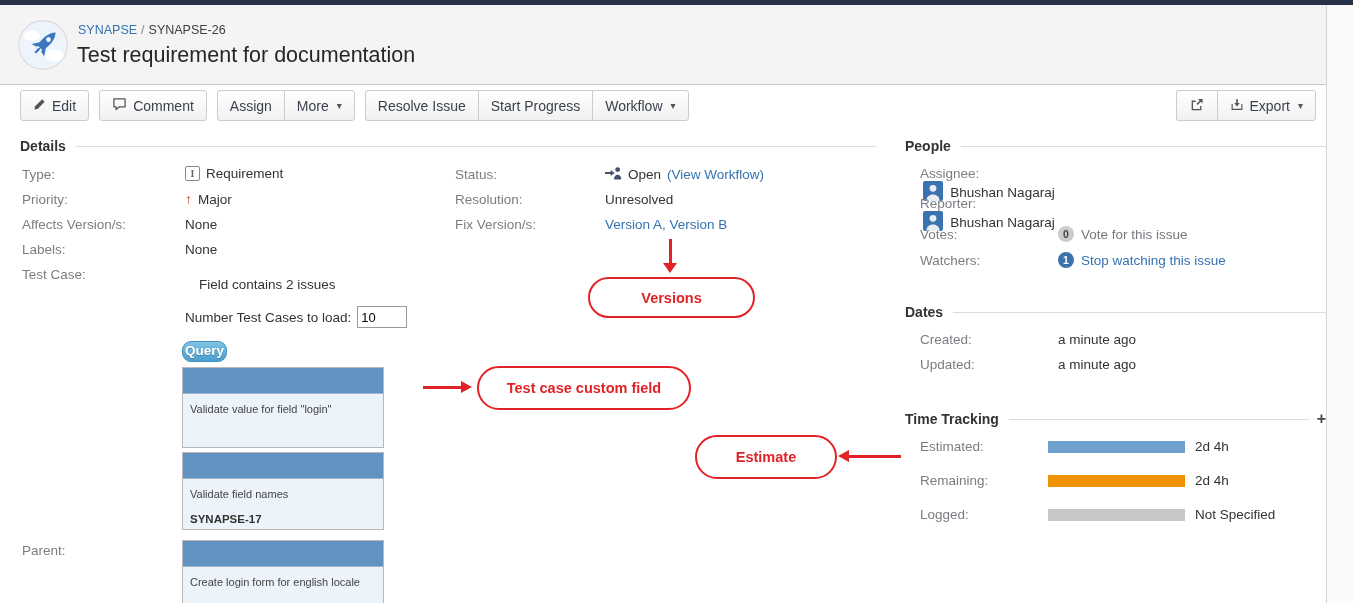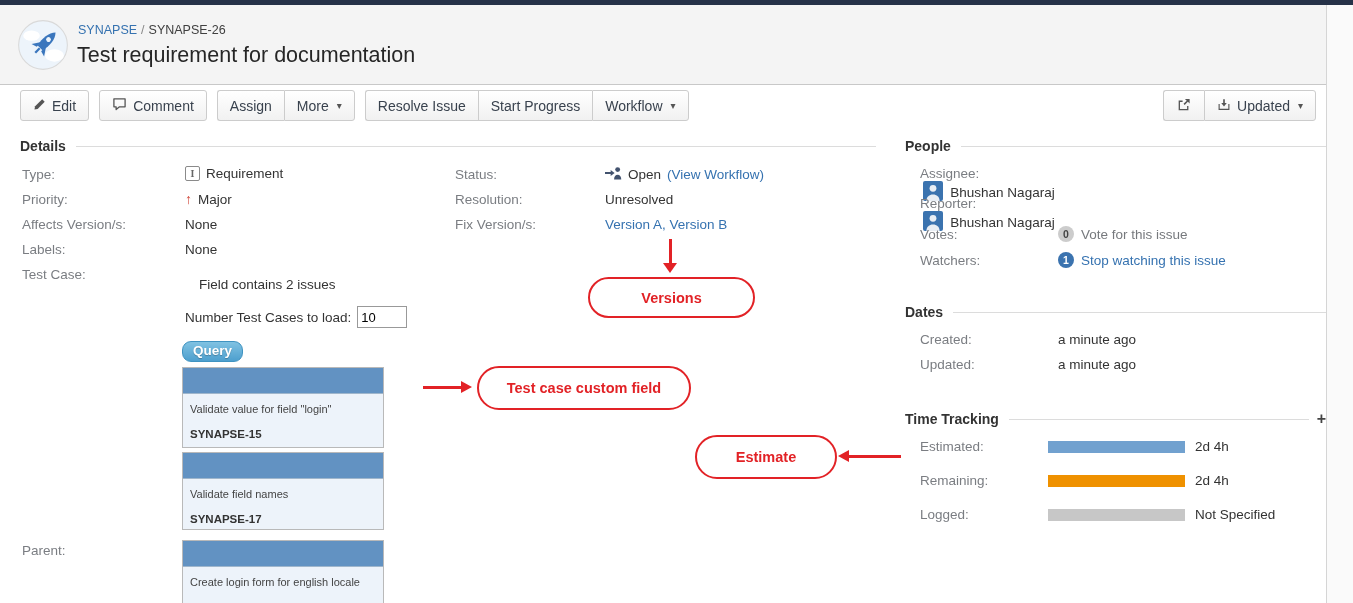--- a/index.html
+++ b/index.html
@@ -34,21 +34,21 @@
   .flabel{position:absolute;font-size:13.5px;color:#7a7d82;}
   .fvalue{position:absolute;font-size:13.5px;color:#333;display:flex;align-items:center;gap:6px;}
   .fvalue a{color:#3572b0;text-decoration:none;cursor:pointer;}
 
   .type-icon{display:inline-flex;align-items:center;justify-content:center;width:13px;height:13px;
      border:1px solid #8a8a8a;border-radius:2px;font-family:"Liberation Serif",serif;
      font-size:10px;font-weight:bold;color:#666;background:#fff;}
   .pri-arrow{color:#d04437;font-weight:bold;font-size:14px;}
 
   .num-input{width:50px;height:22px;box-sizing:border-box;border:1px solid #999;font-size:13px;padding:0 3px;font-family:"Liberation Sans",sans-serif;}
-  .query-btn{position:absolute;left:182px;top:341px;display:inline-block;padding:1px 10px 3px;
+  .query-btn{position:absolute;left:182px;top:341px;display:inline-block;padding:1px 2px 3px;
      border-radius:9px;border:1px solid #3f93c1;background:linear-gradient(#80c2e2,#4d9fce);
      color:#fff;font-weight:bold;font-size:13.5px;text-shadow:0 1px 1px rgba(0,0,0,.25);cursor:pointer;}
 
   .tc-card{position:absolute;left:182px;width:202px;box-sizing:border-box;border:1px solid #b9b9b9;background:#edf3fa;cursor:pointer;}
   .tc-head{height:25px;background:#6292c2;border-bottom:1px solid #9fb6cc;}
   .tc-sum{padding:9px 7px 0;font-size:11px;color:#444;}
   .tc-key{padding:13px 7px 8px;font-size:11.5px;font-weight:bold;color:#333;}
 
   .side-row{position:absolute;left:920px;display:flex;align-items:center;font-size:13.5px;color:#7a7d82;}
   .side-row .lbl{width:138px;flex:none;}
@@ -141,21 +141,21 @@
       <span><svg width="16" height="15" viewBox="0 0 16 16">
             <path fill="none" stroke="#555" stroke-width="1.4" d="M6.5 4.5H3v9h9V9.5"></path>
             <path fill="#555" d="M9 2h5v5l-1.9-1.9-3.4 3.4-1.2-1.2 3.4-3.4z"></path>
           </svg></span>
     </button>
     <button class="btn">
       <span><svg width="14" height="13" viewBox="0 0 16 16">
             <path fill="none" stroke="#555" stroke-width="1.4" d="M2 7.5v6.5h12V7.5"></path>
             <path fill="#555" d="M7 1.5h2V6h2.4L8 10.4 4.6 6H7z"></path>
           </svg></span>
-      <span>Updated</span>
+      <span>Export</span>
       <span class="caret">▾</span>
     </button>
   </div>
 </div>
 
 <div class="sec-heading" style="left:20px;top:138px;width:856px;">
   <span>Details</span>
     <span class="rule"></span>
 </div>
 
@@ -202,21 +202,20 @@
 <div class="fvalue" style="left:605px;top:192px;">Unresolved</div>
 
 <div class="flabel" style="left:455px;top:217px;">Fix Version/s:</div>
 <div class="fvalue" style="left:605px;top:217px;">
   <a>Version A, Version B</a>
 </div>
 
 <div class="tc-card" style="top:367px;height:81px;">
   <div class="tc-head"></div>
   <div class="tc-sum">Validate value for field "login"</div>
-  <div class="tc-key">SYNAPSE-15</div>
 </div>
 <div class="tc-card" style="top:452px;height:78px;">
   <div class="tc-head"></div>
   <div class="tc-sum">Validate field names</div>
   <div class="tc-key">SYNAPSE-17</div>
 </div>
 
 <div class="flabel" style="left:22px;top:543px;">Parent:</div>
 <div class="tc-card" style="top:540px;height:75px;">
   <div class="tc-head"></div>

